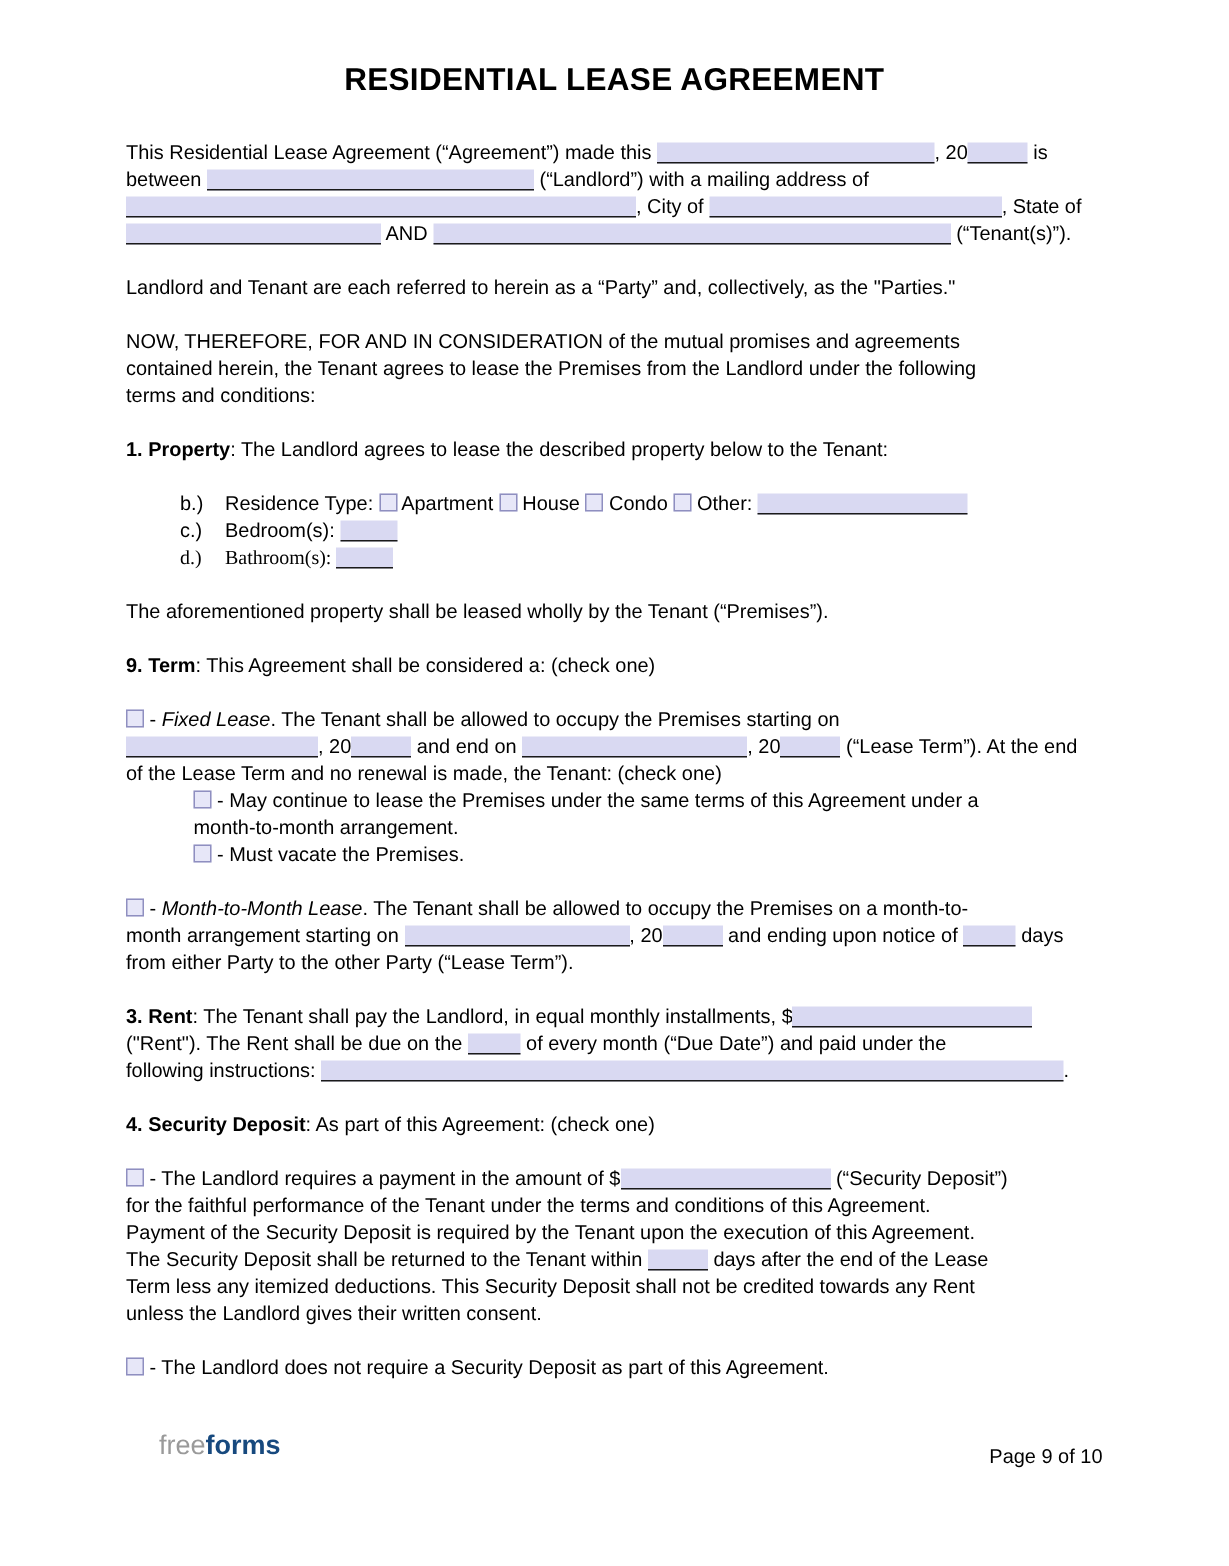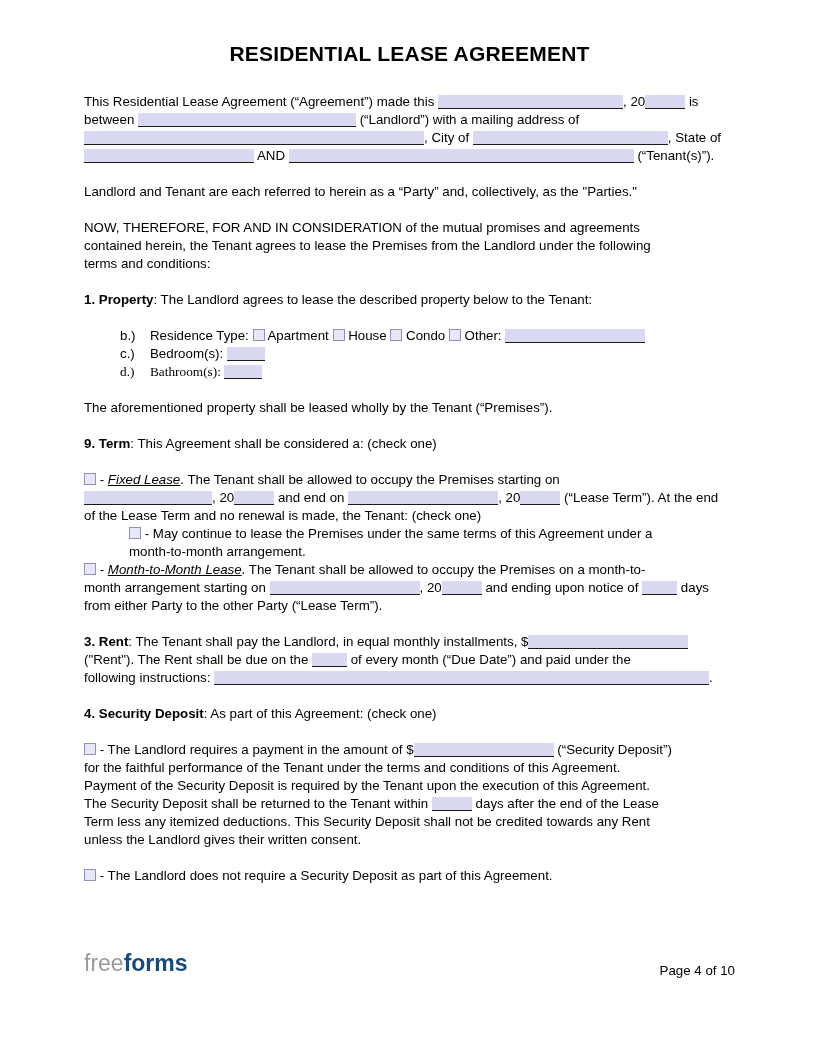--- a/index.html
+++ b/index.html
@@ -30,21 +30,21 @@
     margin-bottom: 27px;
   }
   .para { margin-bottom: 18px; }
   .tight { margin-bottom: 0; }
   .item { padding-left: 36px; margin-bottom: 0; }
   .item-last { margin-bottom: 18px; font-family: Liberation Serif, serif; }
   .indent1 { padding-left: 45px; margin-bottom: 0; }
   .indent1-last { margin-bottom: 18px; }
   .seg.b { font-weight: bold; }
   .seg.i { font-style: italic; }
-  .seg.u { text-decoration: underline; }
+  .seg.u { }
   .seg.marker { display: inline-block; width: 30px; }
   .blank {
     display: inline-block;
     height: 14px;
     background: var(--blank-fill);
     border-bottom: 1px solid var(--blank-line);
     vertical-align: text-bottom;
   }
   .checkbox {
     display: inline-block;
@@ -56,21 +56,21 @@
   }
   .footer {
     position: absolute;
     left: 84px;
     right: 84px;
     top: 952px;
     display: flex;
     justify-content: space-between;
     align-items: flex-start;
   }
-  .logo { font-size: 23px; line-height: 22px; }
+  .logo { font-size: 18px; line-height: 22px; margin-left: 22px; }
   .logo .free { color: var(--logo-free); font-weight: 400; }
   .logo .forms { color: var(--logo-forms); font-weight: 700; }
   .page-num { font-size: 13.3px; margin-top: 10px; }
 </style>
 </head>
 <body>
 
 <div class="page">
   <h1 class="title">RESIDENTIAL LEASE AGREEMENT</h1>
 
@@ -85,30 +85,31 @@
   <p class="para item"><span class="seg marker">b.)</span><span class="seg">Residence Type: </span><span class="checkbox"></span><span class="seg"> Apartment </span><span class="checkbox"></span><span class="seg"> House </span><span class="checkbox"></span><span class="seg"> Condo </span><span class="checkbox"></span><span class="seg"> Other: </span><span class="blank" style="width: 140px;"></span></p>
   <p class="para item"><span class="seg marker">c.)</span><span class="seg">Bedroom(s): </span><span class="blank" style="width: 38px;"></span></p>
   <p class="para item item-last"><span class="seg marker">d.)</span><span class="seg">Bathroom(s): </span><span class="blank" style="width: 38px;"></span></p>
 
   <p class="para"><span class="seg">The aforementioned property shall be leased wholly by the Tenant (“Premises”).</span></p>
 
   <p class="para"><span class="seg b">9. Term</span><span class="seg">: This Agreement shall be considered a: (check one)</span></p>
 
   <p class="para tight"><span class="checkbox"></span><span class="seg"> - </span><span class="seg i u">Fixed Lease</span><span class="seg">. The Tenant shall be allowed to occupy the Premises starting on</span><br><span class="blank" style="width: 128px;"></span><span class="seg">, 20</span><span class="blank" style="width: 40px;"></span><span class="seg"> and end on </span><span class="blank" style="width: 150px;"></span><span class="seg">, 20</span><span class="blank" style="width: 40px;"></span><span class="seg"> (“Lease Term”). At the end</span><br><span class="seg">of the Lease Term and no renewal is made, the Tenant: (check one)</span></p>
   <p class="para indent1"><span class="checkbox"></span><span class="seg"> - May continue to lease the Premises under the same terms of this Agreement under a</span><br><span class="seg">month-to-month arrangement.</span></p>
+  <p class="para indent1 indent1-last"><span class="checkbox"></span><span class="seg"> - Must vacate the Premises.</span></p>
 
   <p class="para"><span class="checkbox"></span><span class="seg"> - </span><span class="seg i u">Month-to-Month Lease</span><span class="seg">. The Tenant shall be allowed to occupy the Premises on a month-to-</span><br><span class="seg">month arrangement starting on </span><span class="blank" style="width: 150px;"></span><span class="seg">, 20</span><span class="blank" style="width: 40px;"></span><span class="seg"> and ending upon notice of </span><span class="blank" style="width: 35px;"></span><span class="seg"> days</span><br><span class="seg">from either Party to the other Party (“Lease Term”).</span></p>
 
   <p class="para"><span class="seg b">3. Rent</span><span class="seg">: The Tenant shall pay the Landlord, in equal monthly installments, $</span><span class="blank" style="width: 160px;"></span><br><span class="seg">("Rent"). The Rent shall be due on the </span><span class="blank" style="width: 35px;"></span><span class="seg"> of every month (“Due Date”) and paid under the</span><br><span class="seg">following instructions: </span><span class="blank" style="width: 495px;"></span><span class="seg">.</span></p>
 
   <p class="para"><span class="seg b">4. Security Deposit</span><span class="seg">: As part of this Agreement: (check one)</span></p>
 
   <p class="para"><span class="checkbox"></span><span class="seg"> - The Landlord requires a payment in the amount of $</span><span class="blank" style="width: 140px;"></span><span class="seg"> (“Security Deposit”)</span><br><span class="seg">for the faithful performance of the Tenant under the terms and conditions of this Agreement.</span><br><span class="seg">Payment of the Security Deposit is required by the Tenant upon the execution of this Agreement.</span><br><span class="seg">The Security Deposit shall be returned to the Tenant within </span><span class="blank" style="width: 40px;"></span><span class="seg"> days after the end of the Lease</span><br><span class="seg">Term less any itemized deductions. This Security Deposit shall not be credited towards any Rent</span><br><span class="seg">unless the Landlord gives their written consent.</span></p>
 
   <p class="para"><span class="checkbox"></span><span class="seg"> - The Landlord does not require a Security Deposit as part of this Agreement.</span></p>
 </div>
 
 <div class="footer">
   <div class="logo">
     <span class="free">free</span><span class="forms">forms</span>
   </div>
-  <div class="page-num">Page 4 of 10</div>
+  <div class="page-num">Page 9 of 10</div>
 </div>
 
 </body></html>

